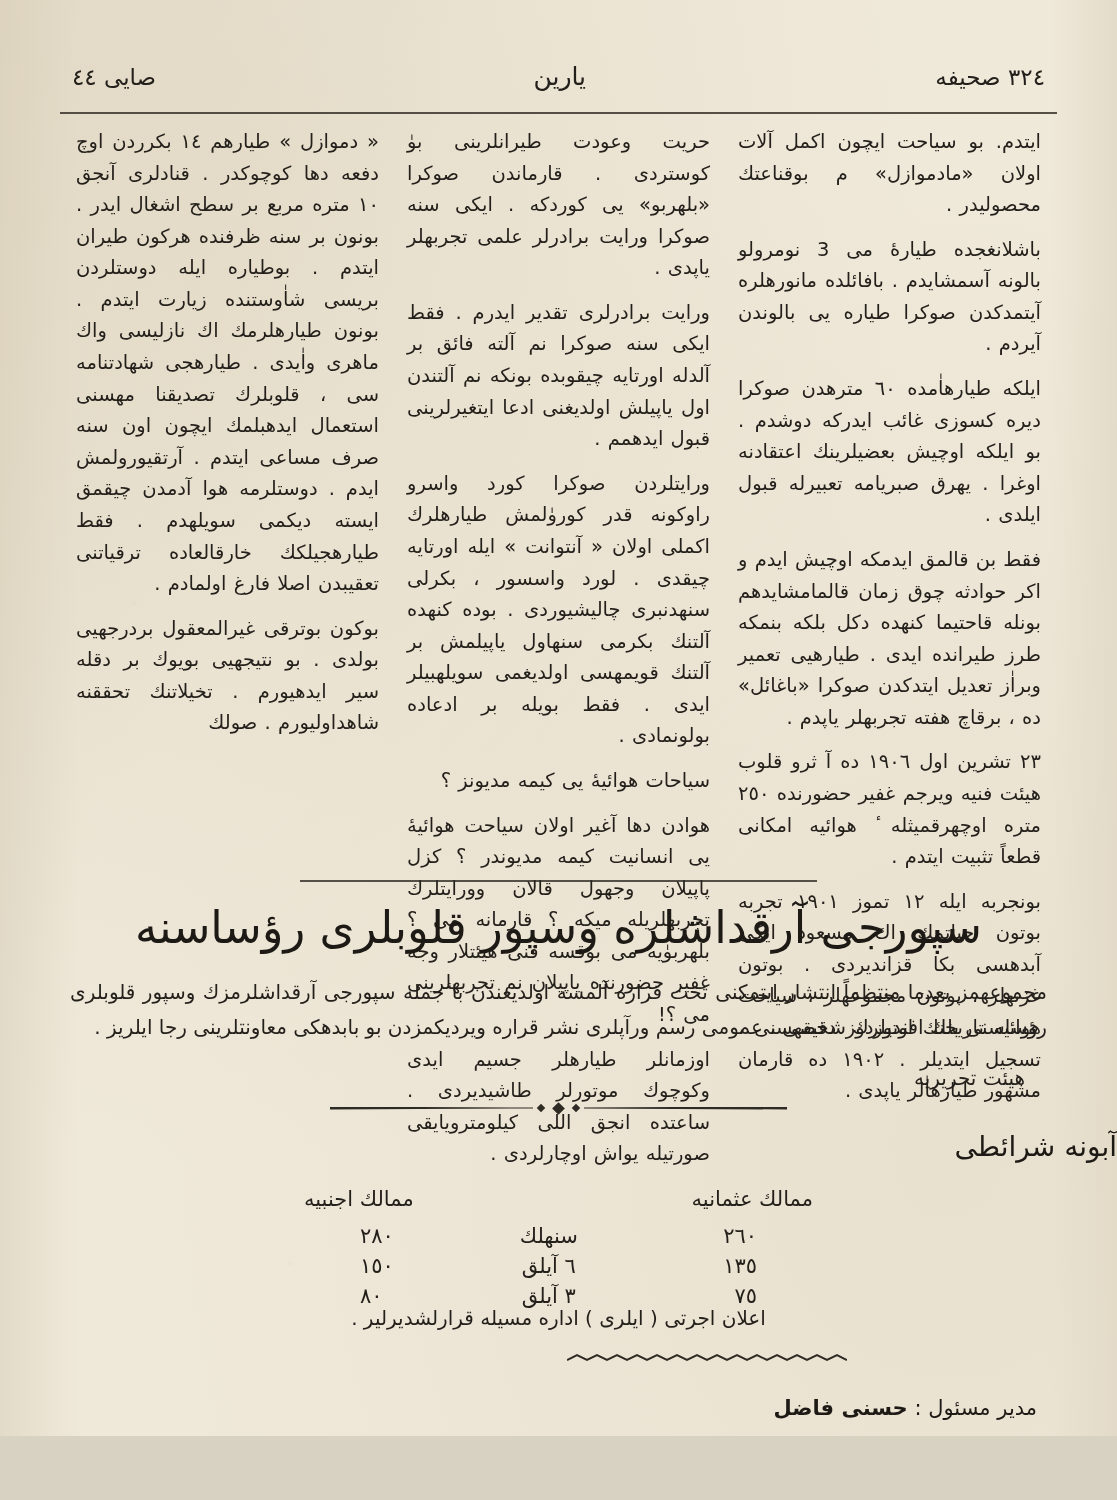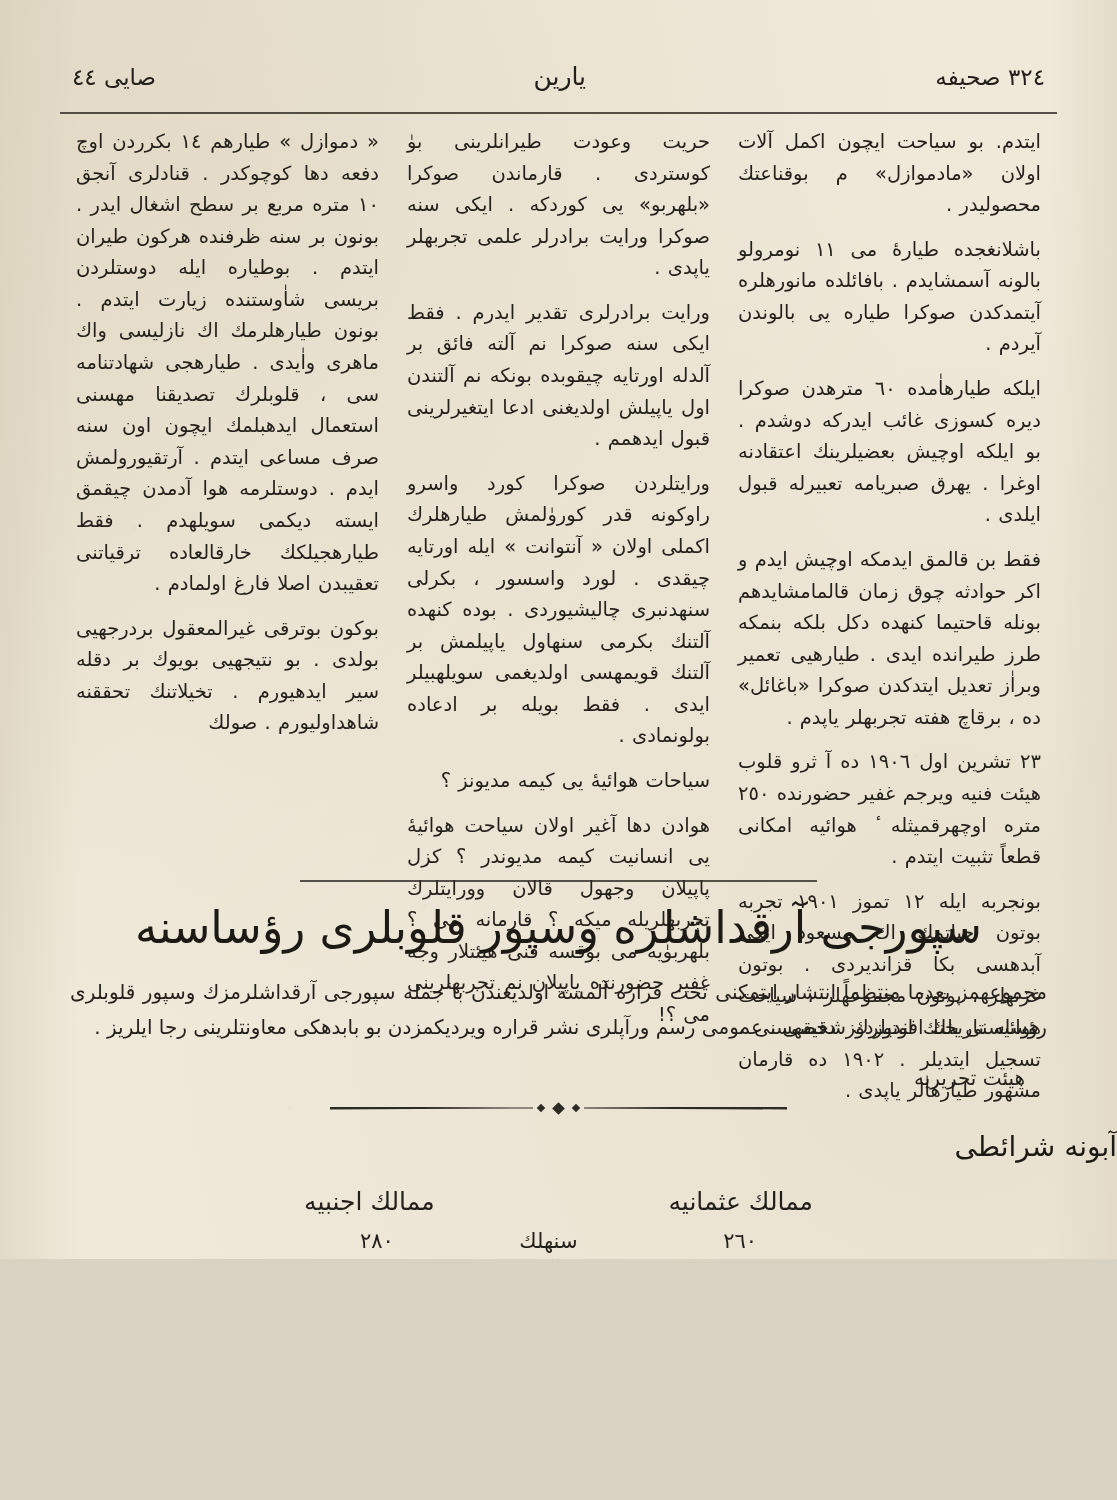--- a/index.html
+++ b/index.html
@@ -7,21 +7,21 @@
     margin: 0;
     padding: 0;
     background: #d8d2c2;
   }
   body {
     font-family: "DejaVu Sans", sans-serif;
   }
   .page {
     position: relative;
     width: 1117px;
-    height: 1259px;
+    height: 1436px;
     margin: 0 auto;
     background: #efe9da;
     background-image:
       radial-gradient(ellipse at 20% 15%, rgba(222,212,190,0.55) 0%, rgba(239,233,218,0) 55%),
       radial-gradient(ellipse at 85% 80%, rgba(226,216,196,0.5) 0%, rgba(239,233,218,0) 60%),
       linear-gradient(115deg, rgba(205,193,168,0.30) 0%, rgba(240,234,220,0) 28%),
       linear-gradient(to right, rgba(198,186,160,0.30) 0%, rgba(239,233,218,0) 7%),
       linear-gradient(to left, rgba(198,186,160,0.28) 0%, rgba(239,233,218,0) 6%);
     overflow: hidden;
     box-sizing: border-box;
@@ -195,21 +195,21 @@
   }
   .sub-table table {
     width: 100%;
     border-collapse: collapse;
     direction: rtl;
     font-size: 21px;
     color: #231f1a;
   }
   .sub-table th {
     font-weight: normal;
-    font-size: 25px;
+    font-size: 21px;
     padding: 2px 4px 10px 4px;
     white-space: nowrap;
   }
   .sub-table td {
     padding: 3px 4px;
     white-space: nowrap;
   }
   .sub-table .c-head-r { text-align: right; margin-top: 24px; }
   .sub-table .c-mid    { text-align: center; }
   .sub-table .c-head-l { text-align: left; }
@@ -254,33 +254,34 @@
     <div class="side">صايى ٤٤</div>
     <div class="journal">يارين</div>
     <div class="side">٣٢٤ صحيفه</div>
   </div>
   <div class="rule-top"></div>
 
   <div class="cols">
 
     <div class="col">
       <p>ایتدم. بو سیاحت ایچون اکمل آلات اولان «مادموازل» م بوقناعتك محصولیدر .</p>
-      <p>باشلانغجده طیارهٔ می ۱۱ نومرولو بالونه آسمشایدم . بافائلده مانورهلره آیتمدكدن صوكرا طیاره یی بالوندن آیردم .</p>
+      <p>باشلانغجده طیارهٔ می 3 نومرولو بالونه آسمشایدم . بافائلده مانورهلره آیتمدكدن صوكرا طیاره یی بالوندن آیردم .</p>
       <p>ایلكه طیارهاٰمده ٦٠ مترهدن صوكرا دیره كسوزی غائب ایدركه دوشدم . بو ایلكه اوچیش بعضیلرینك اعتقادنه اوغرا . یهرق صبریامه تعبیرله قبول ایلدی .</p>
       <p>فقط بن قالمق ایدمكه اوچیش ایدم و اكر حوادثه چوق زمان قالمامشایدهم بونله قاحتیما كنهده دكل بلكه بنمكه طرز طیرانده ایدی . طیارهیی تعمیر وبراٰز تعدیل ایتدكدن صوكرا «باغائل» ده ، برقاچ هفته تجربهلر یاپدم .</p>
       <p>٢٣ تشرین اول ١٩٠٦ ده آ ثرو قلوب هیئت فنیه ویرجم غفیر حضورنده ٢٥٠ متره اوچهرقمیثله ٔ هوائیه امكانی قطعاً تثبیت ایتدم .</p>
       <p class="last">بونجربه ایله ١٢ تموز ١٩٠١ تجربه بوتون حیاتمك اك مسعود ایكی آبدهسی بكا قزاندیردی . بوتون غزتهلر ، بوتون مجموعهلر ، سیاحت هوائیه تاریخنك اوتوزدوز دقیقهسنی ، تسجیل ایتدیلر . ١٩٠٢ ده قارمان مشهور طیارهاٰلر یاپدی .</p>
     </div>
 
     <div class="col">
       <p>حریت وعودت طیرانلرینی بوٰ كوستردی . قارماندن صوكرا «بلهربو» یی كوردكه . ایكی سنه صوكرا ورایت برادرلر علمی تجربهلر یاپدی .</p>
       <p>ورایت برادرلری تقدیر ایدرم . فقط ایكی سنه صوكرا نم آلته فائق بر آلدله اورتایه چیقوبده بونكه نم آلتندن اول یاپیلش اولدیغنی ادعا ایتغیرلرینی قبول ایدهمم .</p>
       <p>ورایتلردن صوكرا كورد واسرو راوكونه قدر كوروٰلمش طیارهلرك اكملی اولان « آنتوانت » ایله اورتایه چیقدی . لورد واسسور ، بكرلی سنهدنبری چالیشیوردی . بوده كنهده آلتنك بكرمی سنهاول یاپیلمش بر آلتنك قویمهسی اولدیغمی سویلهبیلر ایدی . فقط بویله بر ادعاده بولونمادی .</p>
       <p>سیاحات هوائیهٔ یی كیمه مدیونز ؟</p>
       <p>هوادن دها آغیر اولان سیاحت هوائیهٔ یی انسانیت كیمه مدیوندر ؟ كزل پاپیلان وجهول قالان وورایتلرك تجربهلریله میكه ؟ قارمانه می ؟ بلهربوٰیه می بوقسه فنی هیئتلار وجه غفیر حضورنده یاپیلان نم تجربهلرینی می ؟!</p>
+      <p class="last">اوزمانلر طیارهلر جسیم ایدی وكوچوك موتورلر طاشیدیردی . ساعتده انجق اللی كیلومترویایقی صورتیله یواش اوچارلردی .</p>
     </div>
 
     <div class="col">
       <p>« دموازل » طیارهم ١٤ بكرردن اوچ دفعه دها كوچوكدر . قنادلری آنجق ١٠ متره مربع بر سطح اشغال ایدر . بونون بر سنه ظرفنده هركون طیران ایتدم . بوطیاره ایله دوستلردن بریسی شاٰوستنده زیارت ایتدم . بونون طیارهلرمك اك نازلیسی واك ماهری واٰیدی . طیارهجی شهادتنامه سی ، قلوبلرك تصدیقنا مهسنی استعمال ایدهبلمك ایچون اون سنه صرف مساعی ایتدم . آرتقیورولمش ایدم . دوستلرمه هوا آدمدن چیقمق ایسته دیكمی سویلهدم . فقط طیارهجیلكك خارقالعاده ترقیاتنی تعقیبدن اصلا فارغ اولمادم .</p>
       <p class="last">بوكون بوترقی غیرالمعقول بردرجهیی بولدی . بو نتیجهیی بویوك بر دقله سیر ایدهیورم . تخیلاتنك تحققنه شاهداولیورم . صولك</p>
     </div>
 
   </div>
 
   <div class="rule-mid"></div>

